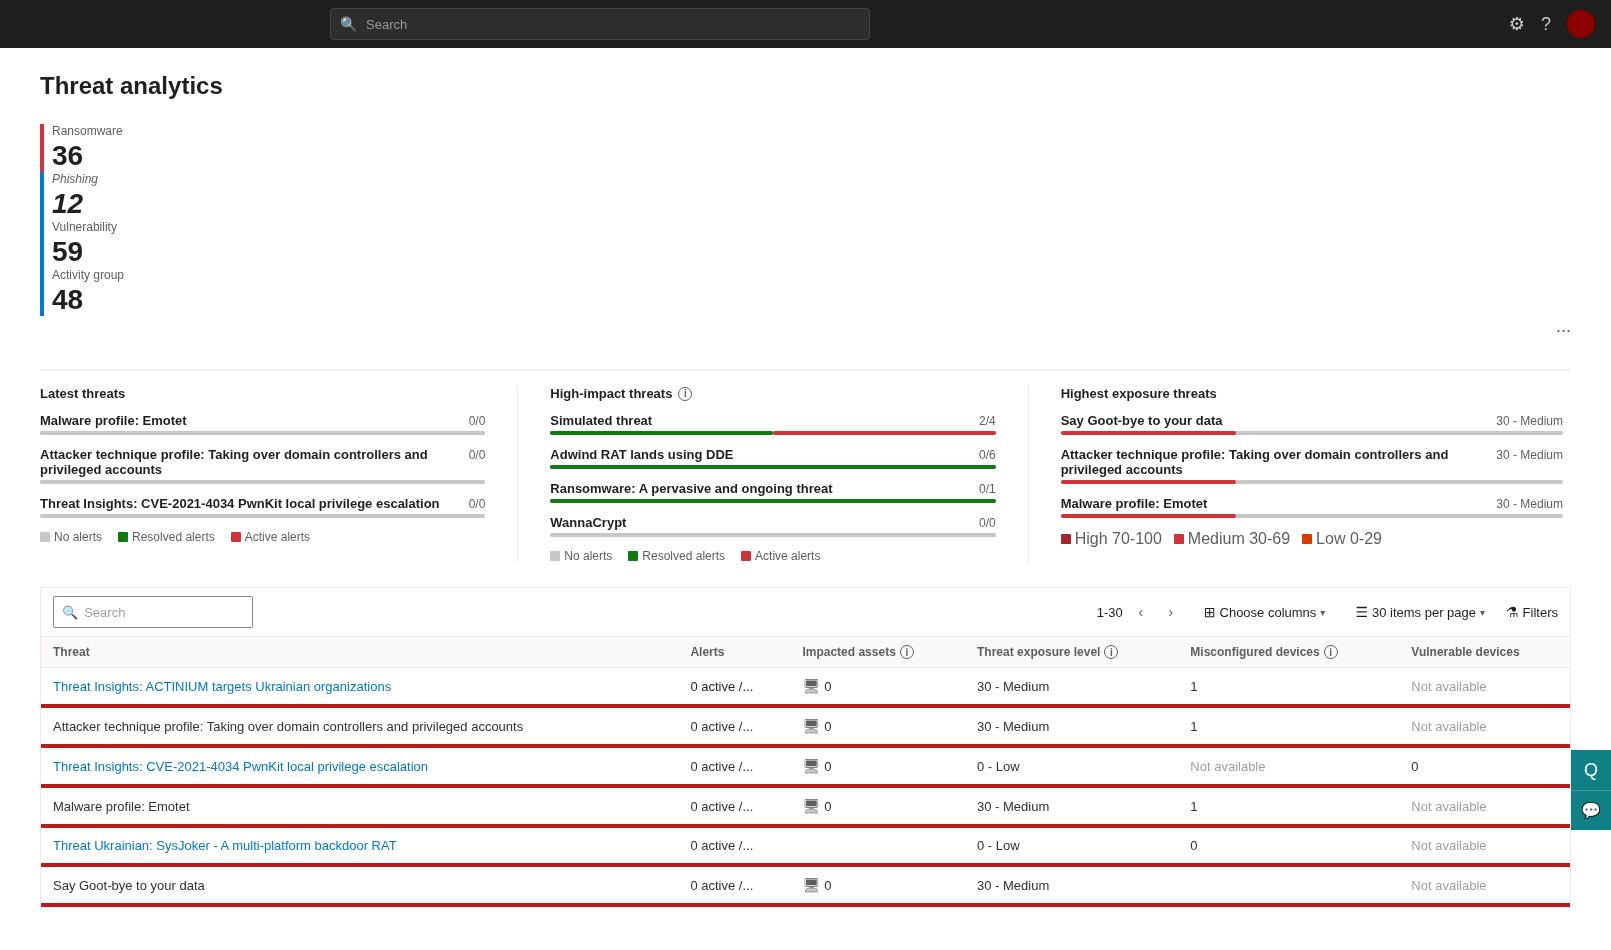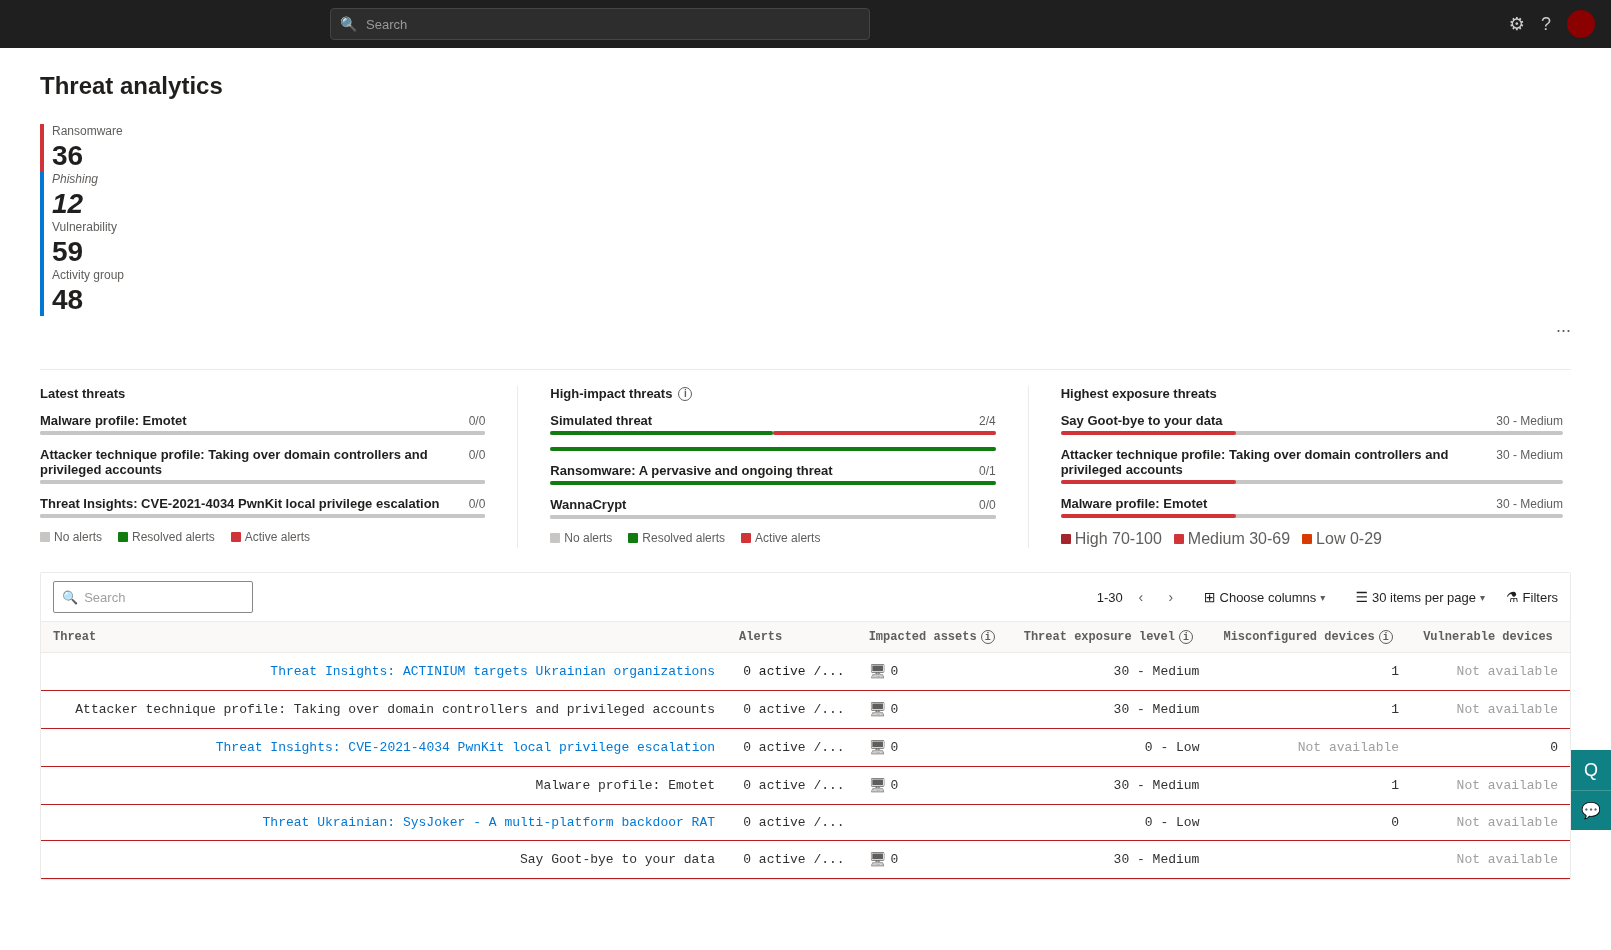--- a/index.html
+++ b/index.html
@@ -303,41 +303,39 @@
       font-size: 12px;
       white-space: nowrap;
     }
     .data-table th .th-inner {
       display: flex;
       align-items: center;
       gap: 4px;
     }
     .data-table td {
       padding: 10px 12px;
-      border-bottom: 1px solid #b91c1c;
+      border-bottom: 4px solid #b91c1c;
       vertical-align: middle;
-      text-align: right;
     }
     .cell-link { color: #0078d4; cursor: pointer; }
     .cell-alerts { color: #201f1e; }
     .cell-na { color: #a19f9d; }
     .impacted-cell {
       display: flex;
       align-items: center;
       gap: 4px;
     }
     .device-icon { font-size: 14px; color: #605e5c; }
 
     
     .table-wrapper {
       overflow-x: auto;
       overflow-y: auto;
       max-height: 280px;
       position: relative;
-      font-family: Liberation Mono, monospace;
     }
 
     
     .floating-btns {
       position: fixed;
       right: 0;
       bottom: 120px;
       display: flex;
       flex-direction: column;
       gap: 0;
@@ -463,20 +461,24 @@
           <span class="threat-item-name">Simulated threat</span>
           <span class="threat-item-score">2/4</span>
         </div>
         <div class="threat-bar-container">
           <div class="threat-bar bar-green" style="width:50%;background:#107c10;"></div>
           <div class="threat-bar bar-red" style="width:50%;left:50%;background:#d13438;"></div>
         </div>
       </div>
 
       <div class="threat-item">
+        <div class="threat-item-row">
+          <span class="threat-item-name">Adwind RAT lands using DDE</span>
+          <span class="threat-item-score">0/6</span>
+        </div>
         <div class="threat-bar-container">
           <div class="threat-bar bar-green" style="width:100%;background:#107c10;"></div>
         </div>
       </div>
 
       <div class="threat-item">
         <div class="threat-item-row">
           <span class="threat-item-name">Ransomware: A pervasive and ongoing threat</span>
           <span class="threat-item-score">0/1</span>
         </div>

